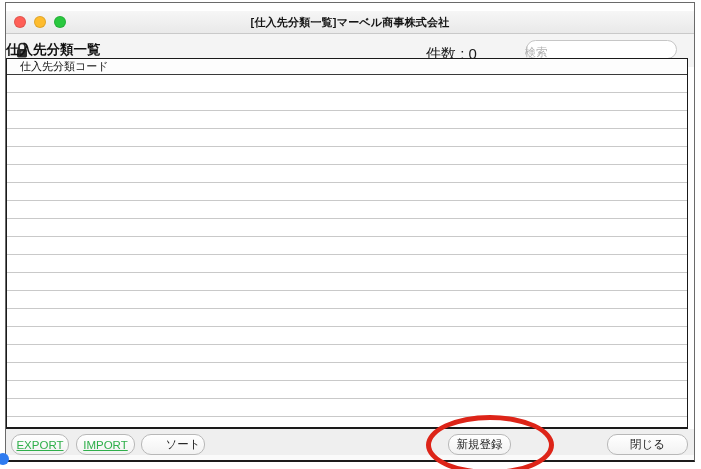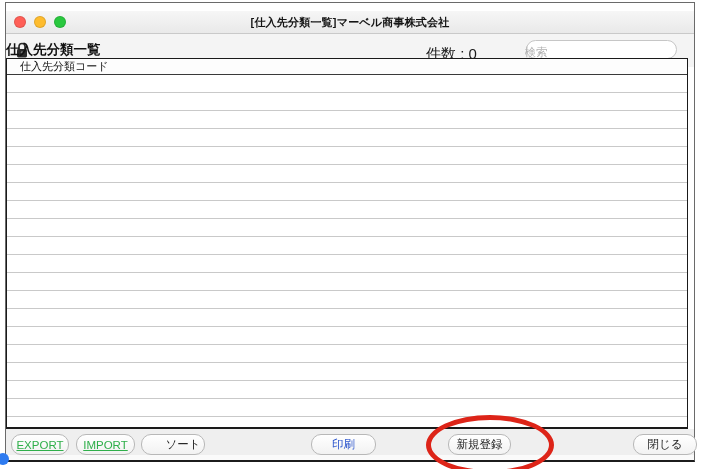--- a/index.html
+++ b/index.html
@@ -71,21 +71,21 @@
     display:flex;align-items:center;justify-content:center;
     font-size:11.5px;color:#222;cursor:default;font-family:inherit;padding:0;
   }
   .btn--green{color:#2faf4a;text-decoration:underline;}
   .btn--blue{color:#2953cc;}
   .btn-export{left:5px;width:58px;}
   .btn-import{left:70px;width:59px;}
   .btn-sort{left:135px;width:64px;padding-left:20px;}
   .btn-print{left:305px;width:65px;}
   .btn-new{left:442px;width:63px;}
-  .btn-close{left:627px;width:64px;}
+  .btn-close{left:601px;width:81px;}
   
   .highlight-ellipse{
     position:absolute;left:426px;top:415px;width:118px;height:50px;
     border:5px solid #dd2418;border-radius:50%;
     z-index:50;pointer-events:none;
   }
   
   .blue-dot{
     position:absolute;left:-3px;top:453px;width:12px;height:12px;border-radius:50%;
     background:#2e7bf0;z-index:60;
@@ -127,21 +127,20 @@
       <div class="thead">
         <span class="th-code">仕入先分類コード</span>
       </div>
       <div class="tbody"></div>
     </div>
 
     <div class="footer">
       <button class="btn btn--green btn-export">EXPORT</button>
       <button class="btn btn--green btn-import">IMPORT</button>
       <button class="btn btn-sort">ソート</button>
-      <button class="btn btn--blue btn-print">印刷</button>
       <button class="btn btn-new">新規登録</button>
       <button class="btn btn-close">閉じる</button>
     </div>
 
   </div>
 
   <div class="highlight-ellipse"></div>
 
   <div class="blue-dot"></div>
 </div>

